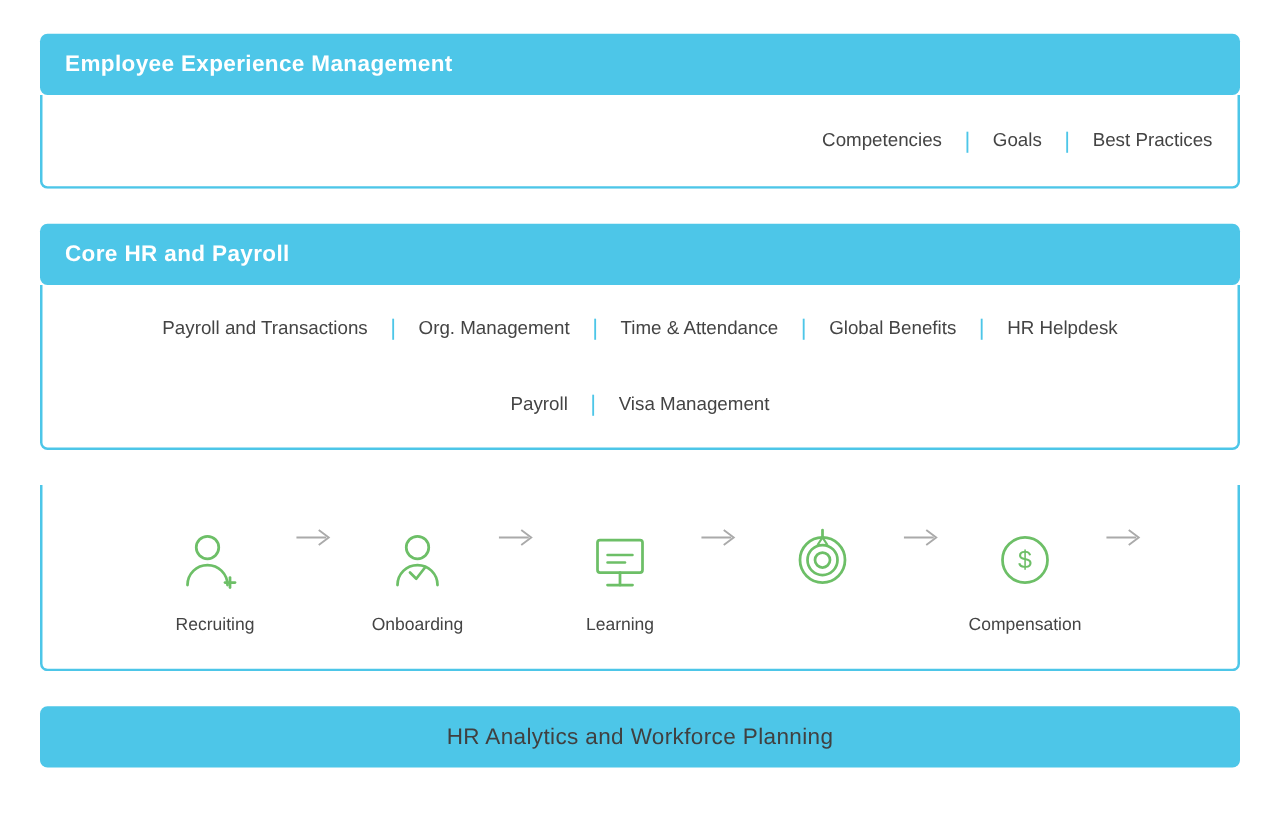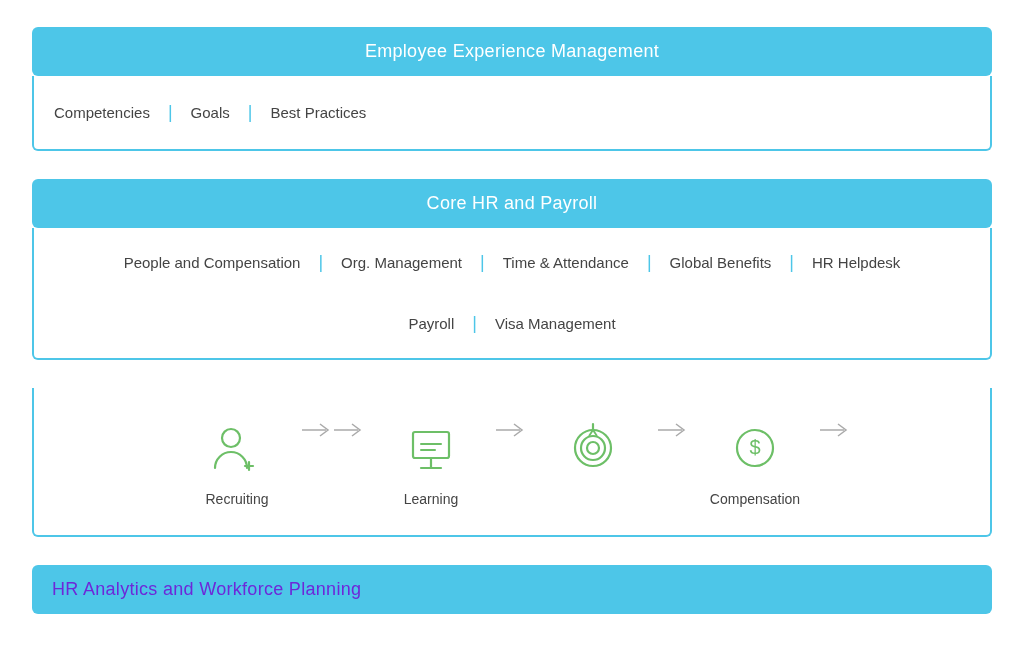--- a/index.html
+++ b/index.html
@@ -15,45 +15,45 @@
     .diagram-container {
       width: 960px;
       margin: 20px auto;
       display: flex;
       flex-direction: column;
       gap: 0;
     }
     .section-header {
       background: #4dc6e8;
       color: white;
-      text-align: center;
+      text-align: left;
       padding: 14px 20px;
       border-radius: 6px;
       font-size: 18px;
-      font-weight: 400;
+      font-weight: 700;
       letter-spacing: 0.3px;
     }
     .section-content {
       background: #ffffff;
       border: 2px solid #4dc6e8;
       border-top: none;
       border-radius: 0 0 6px 6px;
       padding: 18px 20px;
       margin-bottom: 14px;
       text-align: center;
     }
     .section-block {
       margin-bottom: 14px;
     }
     .section-block:last-child {
       margin-bottom: 0;
     }
     .competencies-row {
       display: flex;
-      justify-content: flex-start;
+      justify-content: flex-end;
       align-items: center;
       gap: 0;
       font-size: 15px;
       color: #444;
       padding: 8px 0;
     }
     .separator {
       color: #4dc6e8;
       margin: 0 18px;
       font-size: 18px;
@@ -106,21 +106,22 @@
       align-items: center;
       padding-bottom: 30px;
       padding-top: 4px;
     }
     .arrow-svg {
       width: 32px;
       height: 20px;
     }
     .header-only {
       background: #4dc6e8;
-      color: #6d28d9;
+      color: #404040;
+      text-align: center;
       padding: 14px 20px;
       border-radius: 6px;
       font-size: 18px;
       font-weight: 400;
       letter-spacing: 0.3px;
       margin-bottom: 14px;
     }
   </style>
 </head>
 <body>
@@ -137,21 +138,21 @@
         <span class="separator">|</span>
         <span>Best Practices</span>
       </div>
     </div>
   </div>
 
   <div class="section-block">
     <div class="section-header">Core HR and Payroll</div>
     <div class="section-content">
       <div class="core-hr-items">
-        <span>People and Compensation</span>
+        <span>Payroll and Transactions</span>
         <span class="separator">|</span>
         <span>Org. Management</span>
         <span class="separator">|</span>
         <span>Time &amp; Attendance</span>
         <span class="separator">|</span>
         <span>Global Benefits</span>
         <span class="separator">|</span>
         <span>HR Helpdesk</span>
       </div>
       <div class="core-hr-row2">
@@ -176,20 +177,28 @@
           <span class="talent-label">Recruiting</span>
         </div>
 
         <div class="arrow-container">
           <svg class="arrow-svg" viewBox="0 0 32 20" fill="none" xmlns="http://www.w3.org/2000/svg">
             <line x1="0" y1="10" x2="24" y2="10" stroke="#aaa" stroke-width="1.5"></line>
             <polyline points="18,4 26,10 18,16" stroke="#aaa" stroke-width="1.5" fill="none"></polyline>
           </svg>
         </div>
 
+        <div class="talent-item">
+          <svg class="talent-icon" viewBox="0 0 64 64" fill="none" xmlns="http://www.w3.org/2000/svg">
+            <circle cx="32" cy="22" r="9" stroke="#6dbf67" stroke-width="2.2" fill="none"></circle>
+            <path d="M16 52c0-8.837 7.163-16 16-16s16 7.163 16 16" stroke="#6dbf67" stroke-width="2.2" fill="none" stroke-linecap="round"></path>
+            <polyline points="26,42 31,47 38,38" stroke="#6dbf67" stroke-width="2.2" fill="none" stroke-linecap="round" stroke-linejoin="round"></polyline>
+          </svg>
+          <span class="talent-label">Onboarding</span>
+        </div>
 
         <div class="arrow-container">
           <svg class="arrow-svg" viewBox="0 0 32 20" fill="none" xmlns="http://www.w3.org/2000/svg">
             <line x1="0" y1="10" x2="24" y2="10" stroke="#aaa" stroke-width="1.5"></line>
             <polyline points="18,4 26,10 18,16" stroke="#aaa" stroke-width="1.5" fill="none"></polyline>
           </svg>
         </div>
 
         <div class="talent-item">
           <svg class="talent-icon" viewBox="0 0 64 64" fill="none" xmlns="http://www.w3.org/2000/svg">

